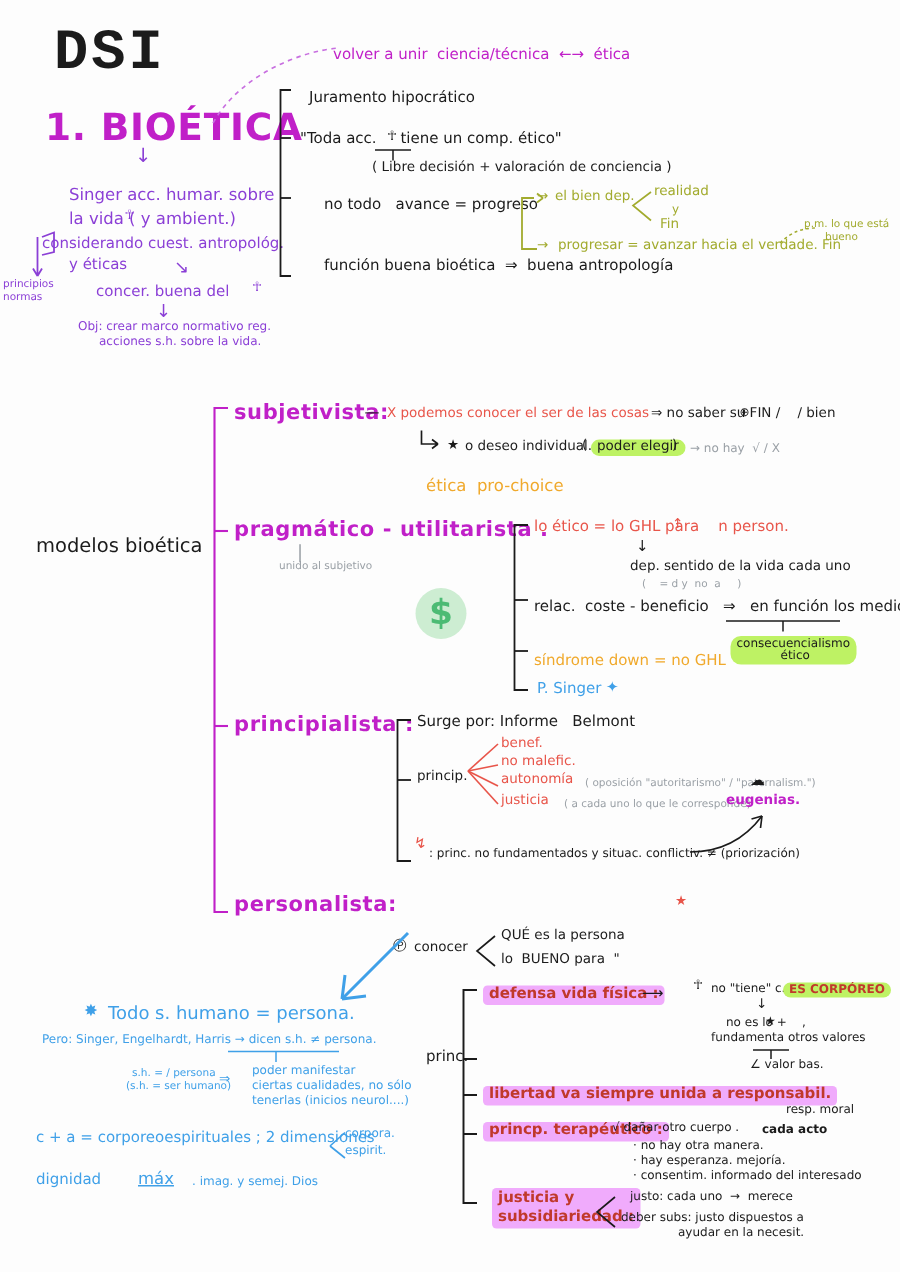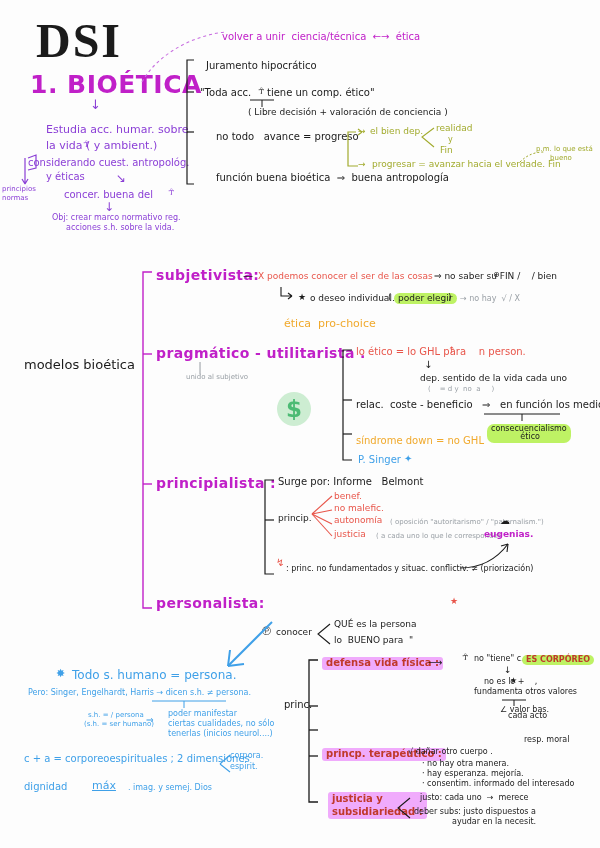--- a/index.html
+++ b/index.html
@@ -14,21 +14,21 @@
   
   .ink-black   {color:#1b1b1b;}
   .ink-purple  {color:#8b3fd6;}
   .ink-magenta {color:#c020c8;}
   .ink-red     {color:#e8554a;}
   .ink-darkred {color:#c0392b;}
   .ink-olive   {color:#a2ab2e;}
   .ink-orange  {color:#f0a92c;}
   .ink-blue    {color:#3fa0e8;}
   .ink-grey    {color:#9aa0a6;}
-  .title-dsi {font-family:Liberation Serif, serif;font-weight:bold;font-size:48px;letter-spacing:2px;}
+  .title-dsi {font-family:Liberation Mono, monospace;font-weight:bold;font-size:38px;letter-spacing:2px;}
   .title-bio {font-family:"DejaVu Sans", sans-serif;font-weight:bold;font-size:25px;letter-spacing:.5px;}
   .model     {font-family:"DejaVu Sans", sans-serif;font-weight:bold;font-size:14px;letter-spacing:.4px;}
   .s13{font-size:13px;} .s12{font-size:12px;} .s11{font-size:11px;}
   .s10{font-size:10px;} .s9{font-size:9px;} .s8{font-size:8px;} .s7{font-size:7px;}
   .b{font-weight:bold;}
   .u{text-decoration:underline;}
 
   
   .hl-yellow{background:#bef264;border-radius:7px;padding:1px 4px;}
   .hl-pink  {background:#f0abfc;border-radius:3px;padding:1px 4px;}
@@ -44,21 +44,21 @@
 <body>
 
 <div class="pg">
 
   <div class="t title-dsi ink-black" style="left:36px;top:16px;">DSI</div>
 
   <div class="t title-bio ink-magenta" style="left:30px;top:72px;">1. BIOÉTICA</div>
 
   <div class="t s13 ink-purple" style="left:90px;top:98px;">↓</div>
 
-  <div class="t s11 ink-purple" style="left:46px;top:124px;">Estudia acc. humar. sobre</div>
+  <div class="t s11 ink-purple" style="left:46px;top:124px;">Singer acc. humar. sobre</div>
   <div class="t s11 ink-purple" style="left:46px;top:140px;">la vida ( y ambient.)</div>
   <span class="t s9 ink-purple" style="left:83px;top:140px;">☥</span>
   <div class="t s10 ink-purple" style="left:28px;top:158px;">considerando cuest. antropológ.</div>
   <div class="t s10 ink-purple" style="left:46px;top:172px;">y éticas</div>
 
   <svg style="left:0;top:150px;width:60px;height:50px;">
     <path d="M28,8 L36,5 L36,18 L28,20" stroke="#8b3fd6" fill="none" stroke-width="1.2"></path>
     <path d="M25,8 L25,34 M25,34 l-3,-5 M25,34 l3,-5" stroke="#8b3fd6" fill="none" stroke-width="1.2"></path>
   </svg>
   <div class="t s7 ink-purple" style="left:2px;top:186px;">principios</div>
@@ -270,21 +270,22 @@
   <span class="t s8 ink-darkred b hl-yellow" style="left:522px;top:655px;">ES CORPÓREO</span>
   <div class="t s9 ink-black" style="left:504px;top:666px;">↓</div>
   <div class="t s8 ink-black" style="left:484px;top:678px;">no es lo +    ,</div>
   <span class="t s8 ink-black" style="left:510px;top:677px;">★</span>
   <div class="t s8 ink-black" style="left:474px;top:688px;">fundamenta otros valores</div>
   <svg style="left:500px;top:698px;width:30px;height:10px;">
     <path d="M2,2 L26,2 M14,2 L14,8" stroke="#1b1b1b" fill="none" stroke-width="1"></path>
   </svg>
   <div class="t s8 ink-black" style="left:500px;top:706px;">∠ valor bas.</div>
 
-  <div class="t s8 ink-black" style="left:508px;top:712px;">cada acto</div>
+  <span class="t s10 ink-darkred b hl-pink" style="left:322px;top:724px;">libertad va siempre unida a responsabil.</span>
+  <div class="t s8 ink-black" style="left:508px;top:749px;font-weight:bold;">cada acto</div>
   <div class="t s8 ink-black" style="left:524px;top:736px;">resp. moral</div>
 
   <span class="t s10 ink-darkred b hl-pink" style="left:322px;top:748px;">princp. terapéutico :</span>
   <div class="t s8 ink-black" style="left:408px;top:748px;">√ dañar otro cuerpo .</div>
   <div class="t s8 ink-black" style="left:422px;top:760px;">· no hay otra manera.</div>
   <div class="t s8 ink-black" style="left:422px;top:770px;">· hay esperanza. mejoría.</div>
   <div class="t s8 ink-black" style="left:422px;top:780px;">· consentim. informado del interesado</div>
 
   <span class="t s10 ink-darkred b hl-pink" style="left:328px;top:792px;line-height:1.25;">justicia y
 subsidiariedad :</span>

